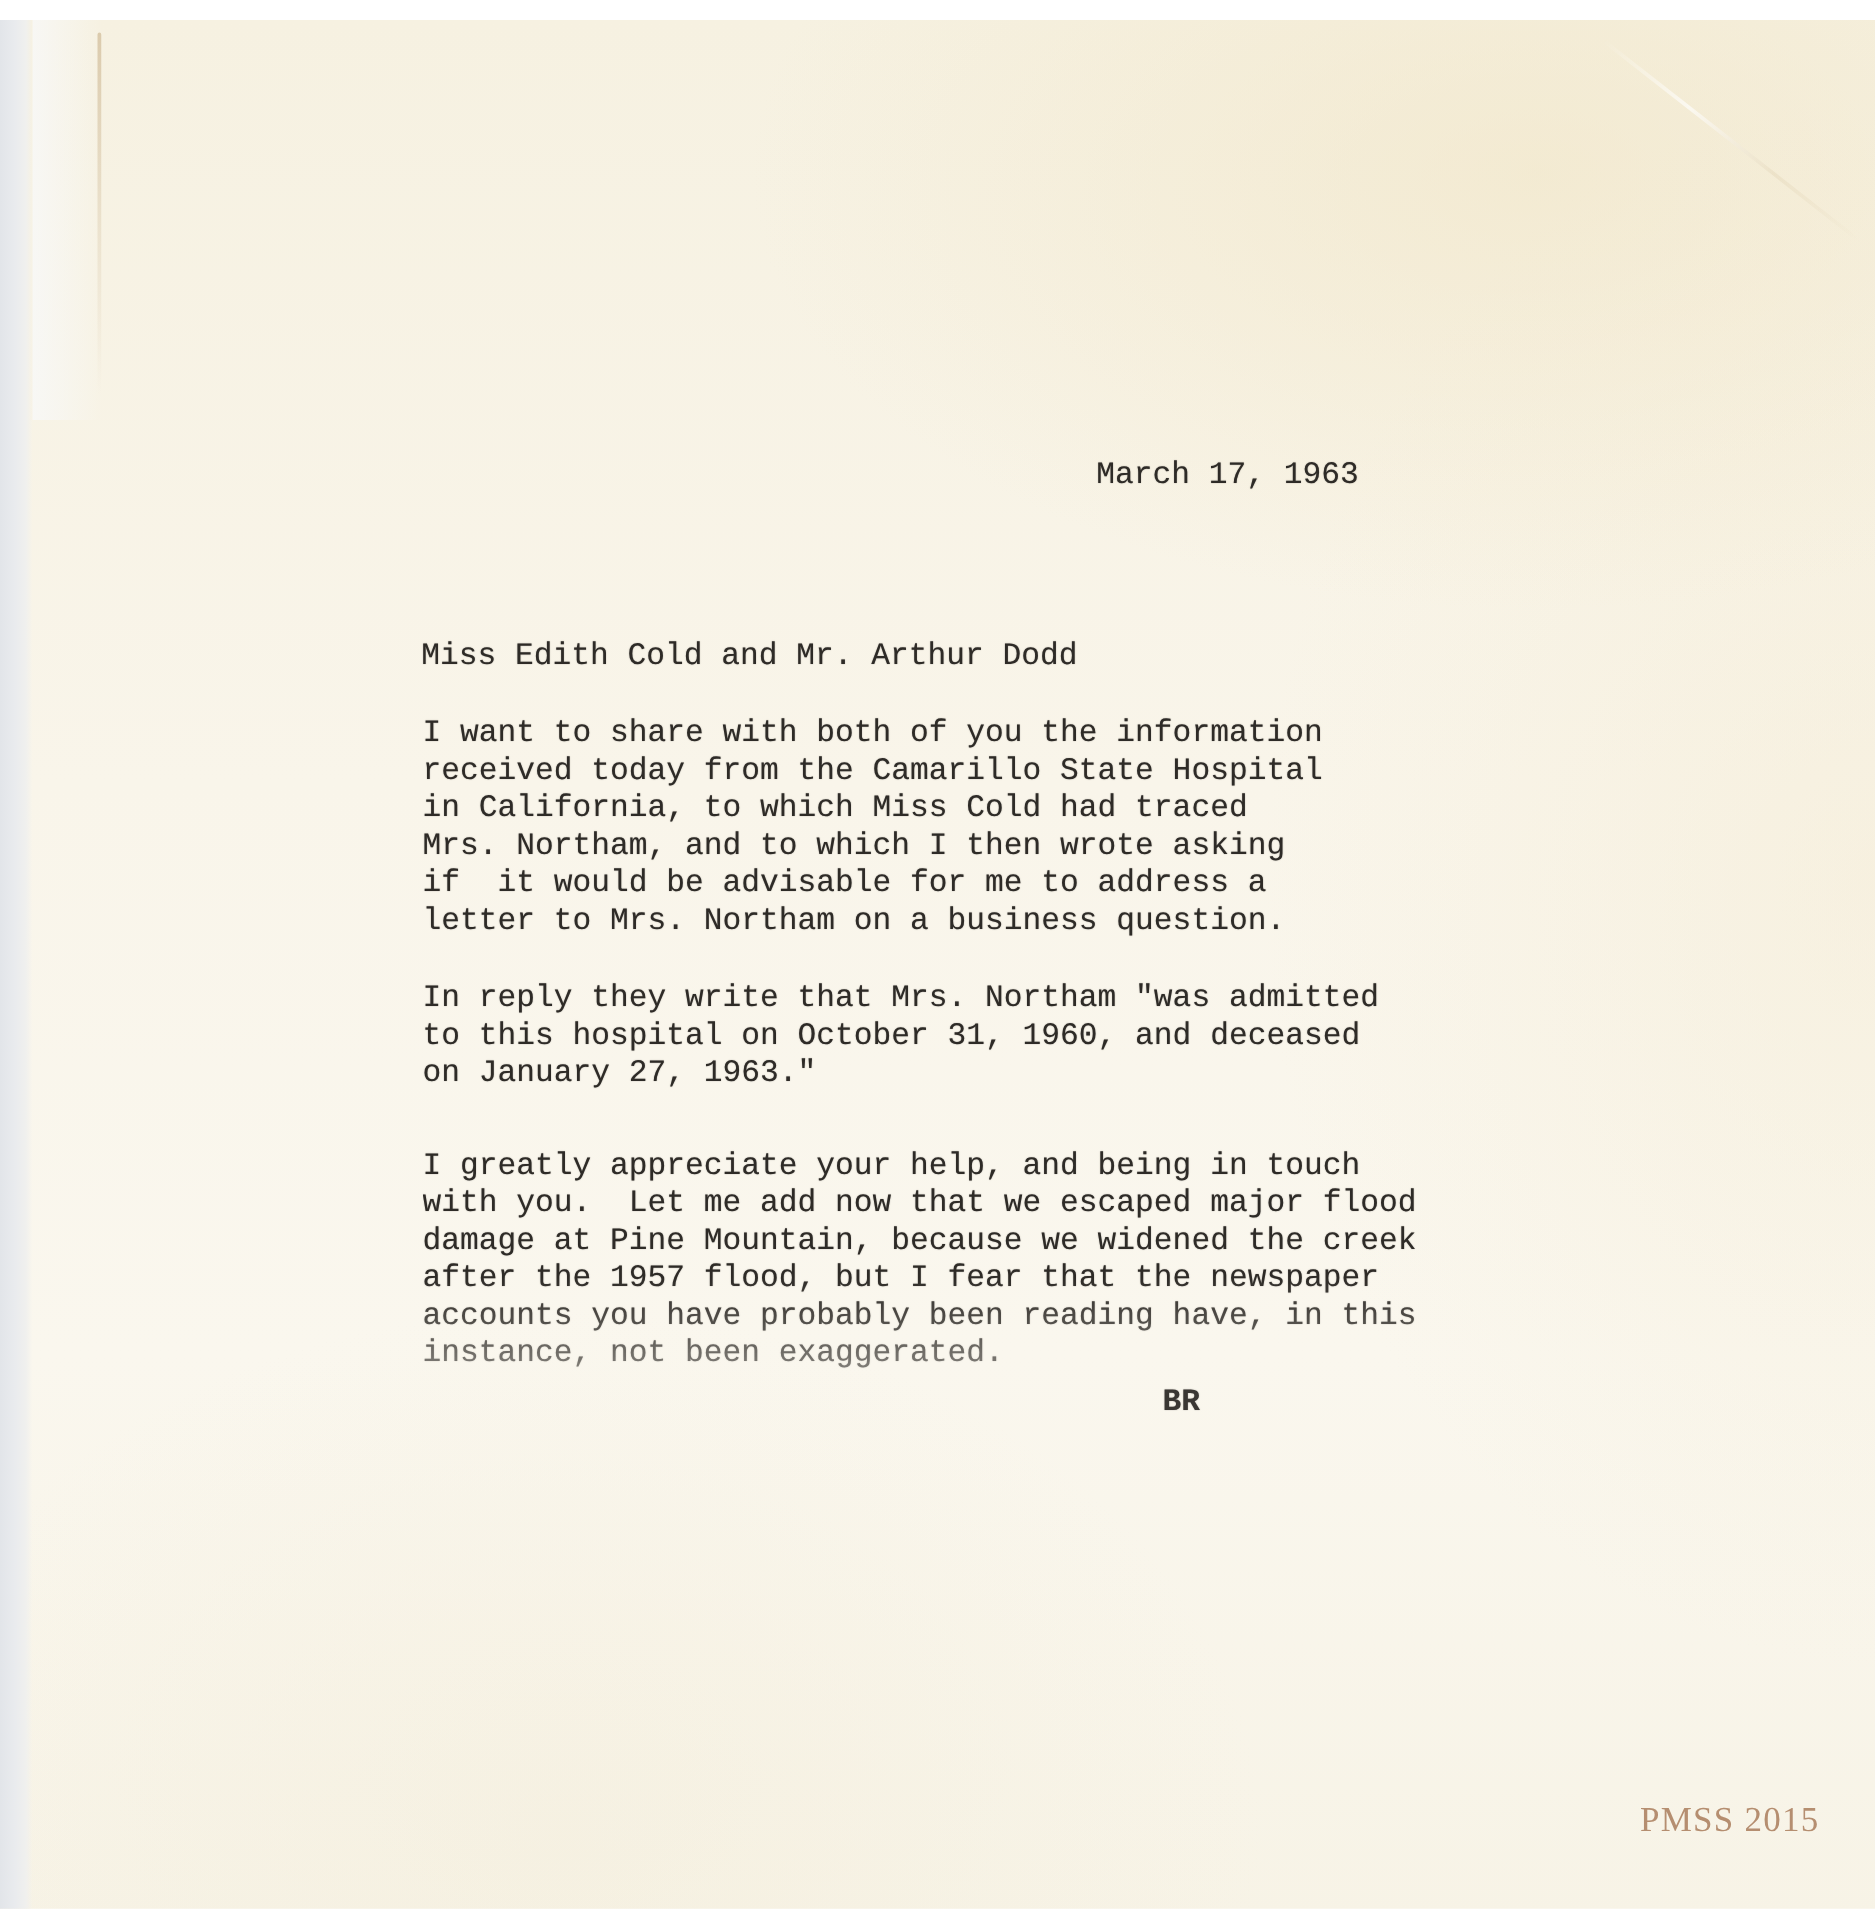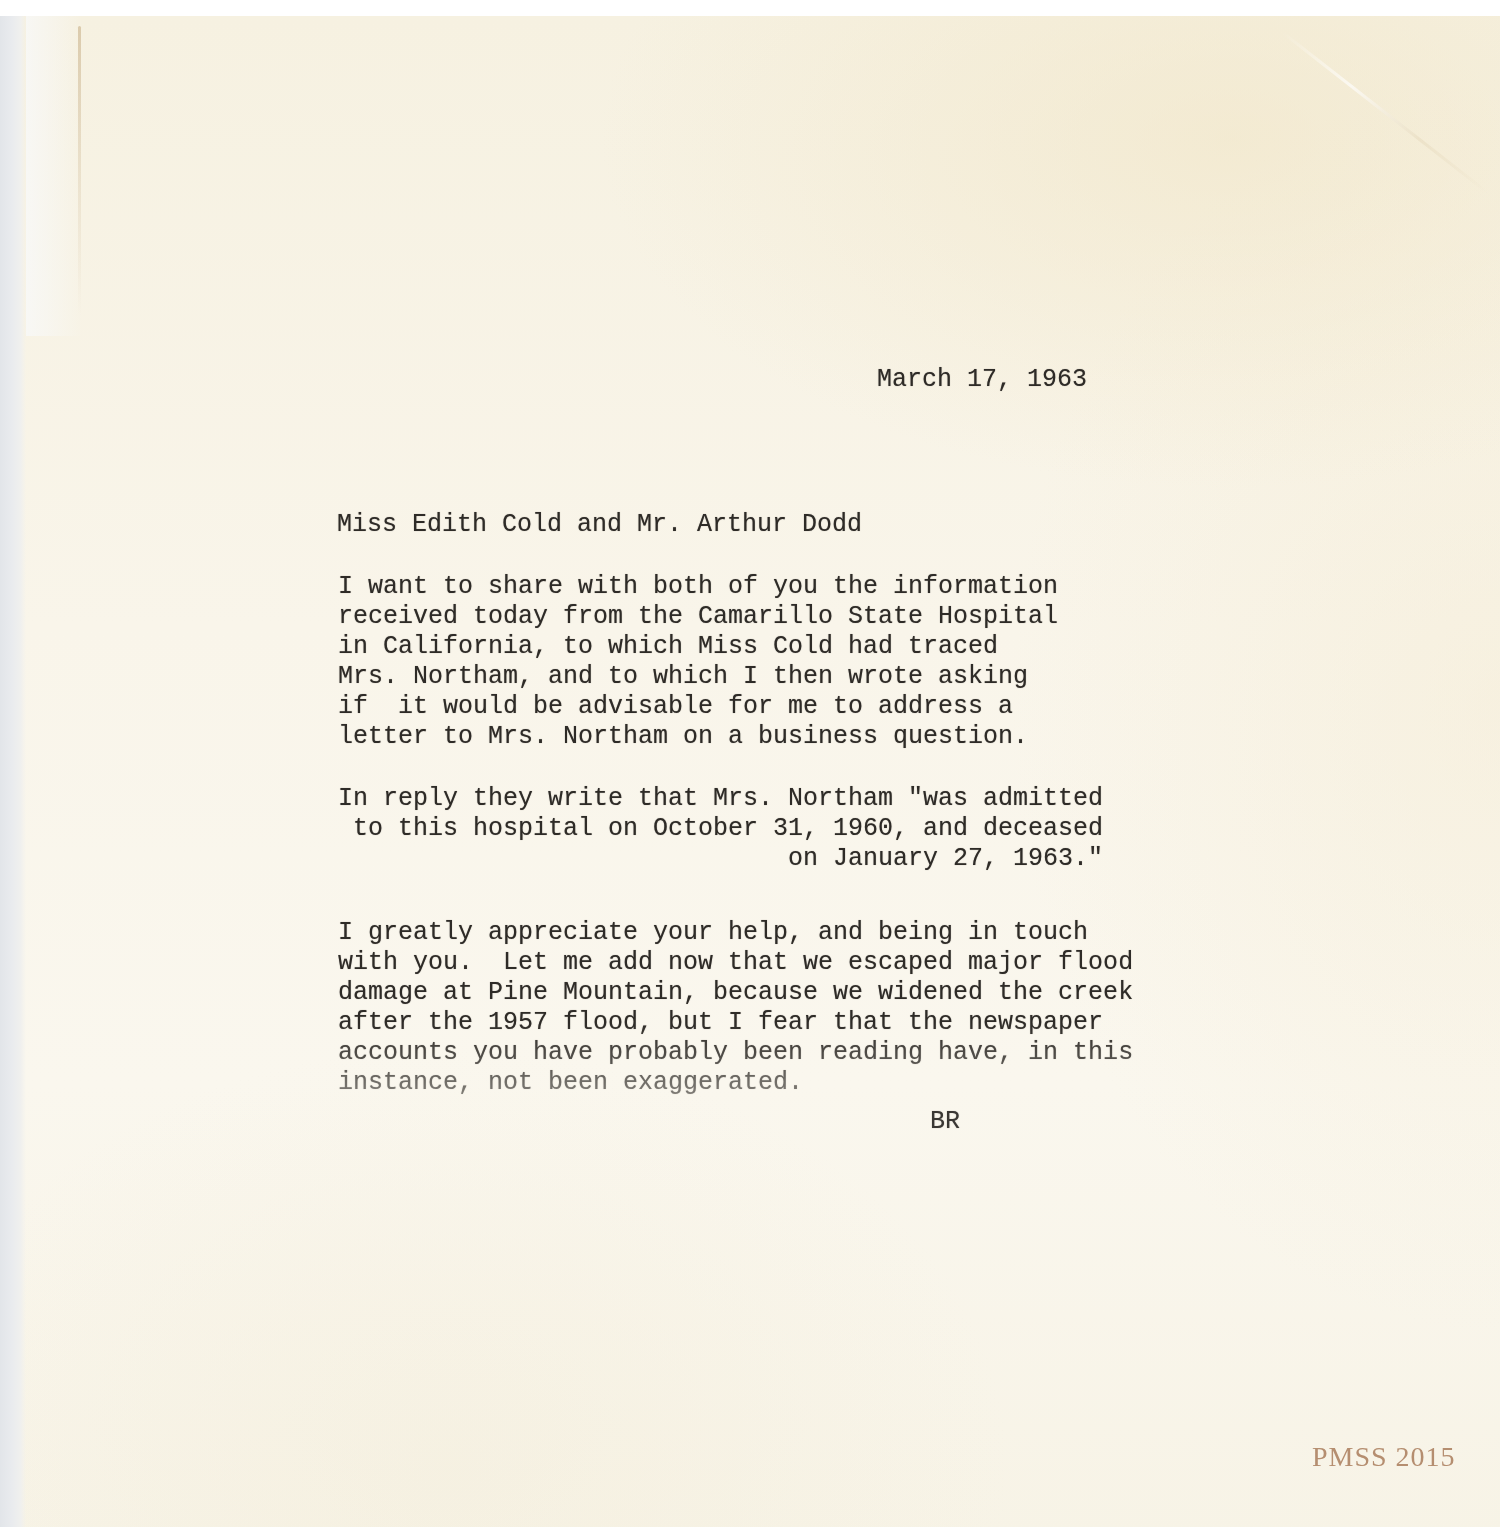--- a/index.html
+++ b/index.html
@@ -67,28 +67,28 @@
     font-family: "Liberation Mono", monospace;
     font-size: 25px;
     line-height: 30px;
     color: #2e2b27;
     letter-spacing: 0px;
     text-shadow: 0 0 1px rgba(46,43,39,0.45);
   }
   .date      { left: 877px; top: 349px; }
   .salutation{ left: 337px; top: 494px; }
   .para-1    { left: 338px; top: 556px; }
-  .para-2    { left: 338px; top: 768px; text-align: right; }
+  .para-2    { left: 338px; top: 768px; }
   .para-3    {
     left: 338px; top: 886px;
     -webkit-mask-image: linear-gradient(to bottom, rgba(0,0,0,1) 58%, rgba(0,0,0,0.82) 78%, rgba(0,0,0,0.58) 100%);
             mask-image: linear-gradient(to bottom, rgba(0,0,0,1) 58%, rgba(0,0,0,0.82) 78%, rgba(0,0,0,0.58) 100%);
             margin-top: 16px;
   }
-  .initials  { left: 930px; top: 1091px; color: #3a3733; }
+  .initials  { left: 930px; top: 1091px; color: #3a3733; font-weight: bold; }
   
   .watermark {
     position: absolute;
     left: 1312px; top: 1425px;
     font-family: "Liberation Serif", serif;
     font-size: 28px;
     letter-spacing: 1px;
     color: #b58e70;
   }
 </style>

